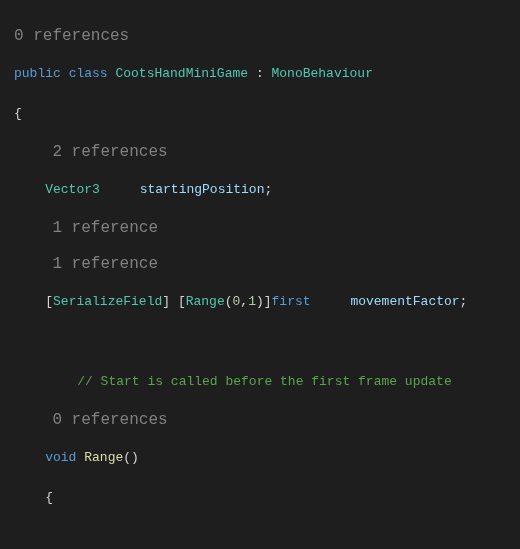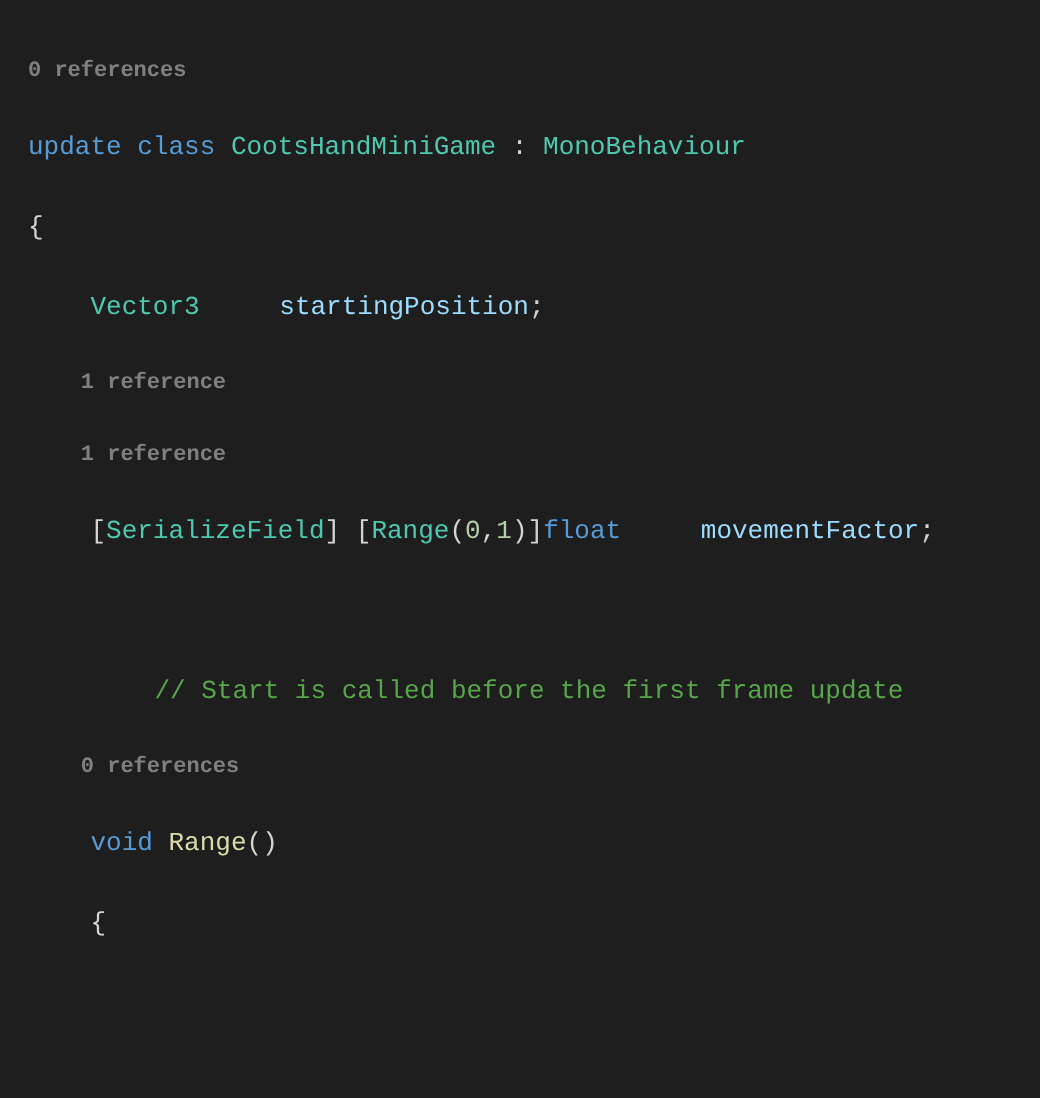--- a/index.html
+++ b/index.html
@@ -25,41 +25,42 @@
     color:var(--text);
     overflow:hidden;
   }
   .code{
     padding:8px 0 0 14px;
     white-space:pre;
     line-height:20px;
     position:relative;
   }
   .ln{display:block;position:relative;}
-  .ref{color:var(--refs);font-size:11px;line-height:16px;font-weight:bold;}
+  .ref{color:var(--refs);font-size:16px;line-height:16px;}
   .kw{color:var(--kw);}
   .ty{color:var(--type);}
   .attr{color:var(--attr);}
   .fn{color:var(--method);}
   .id{color:var(--ident);margin-left:32px;}
   .num{color:var(--num);}
   .cm{color:var(--comment);margin-left:32px;}
   .br{color:var(--brace);}
 </style>
 </head>
 <body>
 
 <div class="code">
 <span class="ln ref">0 references</span>
-<span class="ln"><span class="kw">update</span> <span class="kw">class</span> <span class="ty">CootsHandMiniGame</span> <span class="br">:</span> <span class="ty">MonoBehaviour</span></span>
+<span class="ln"><span class="kw">public</span> <span class="kw">class</span> <span class="ty">CootsHandMiniGame</span> <span class="br">:</span> <span class="ty">MonoBehaviour</span></span>
 <span class="ln br">{</span>
+<span class="ln ref">    <span>2 references</span></span>
 <span class="ln">    <span class="ty">Vector3</span> <span class="id">startingPosition</span><span class="br">;</span></span>
 <span class="ln ref">    <span>1 reference</span></span>
 <span class="ln ref">    <span>1 reference</span></span>
-<span class="ln">    <span class="br">[</span><span class="attr">SerializeField</span><span class="br">]</span> <span class="br">[</span><span class="attr">Range</span><span class="br">(</span><span class="num">0</span><span class="br">,</span><span class="num">1</span><span class="br">)]</span><span class="kw">float</span> <span class="id">movementFactor</span><span class="br">;</span></span>
+<span class="ln">    <span class="br">[</span><span class="attr">SerializeField</span><span class="br">]</span> <span class="br">[</span><span class="attr">Range</span><span class="br">(</span><span class="num">0</span><span class="br">,</span><span class="num">1</span><span class="br">)]</span><span class="kw">first</span> <span class="id">movementFactor</span><span class="br">;</span></span>
 <span class="ln"> </span>
 <span class="ln">    <span class="cm">// Start is called before the first frame update</span></span>
 <span class="ln ref">    <span>0 references</span></span>
 <span class="ln">    <span class="kw">void</span> <span class="fn">Range</span><span class="br">()</span></span>
 <span class="ln br">    {</span>
 
 
 
 
 

